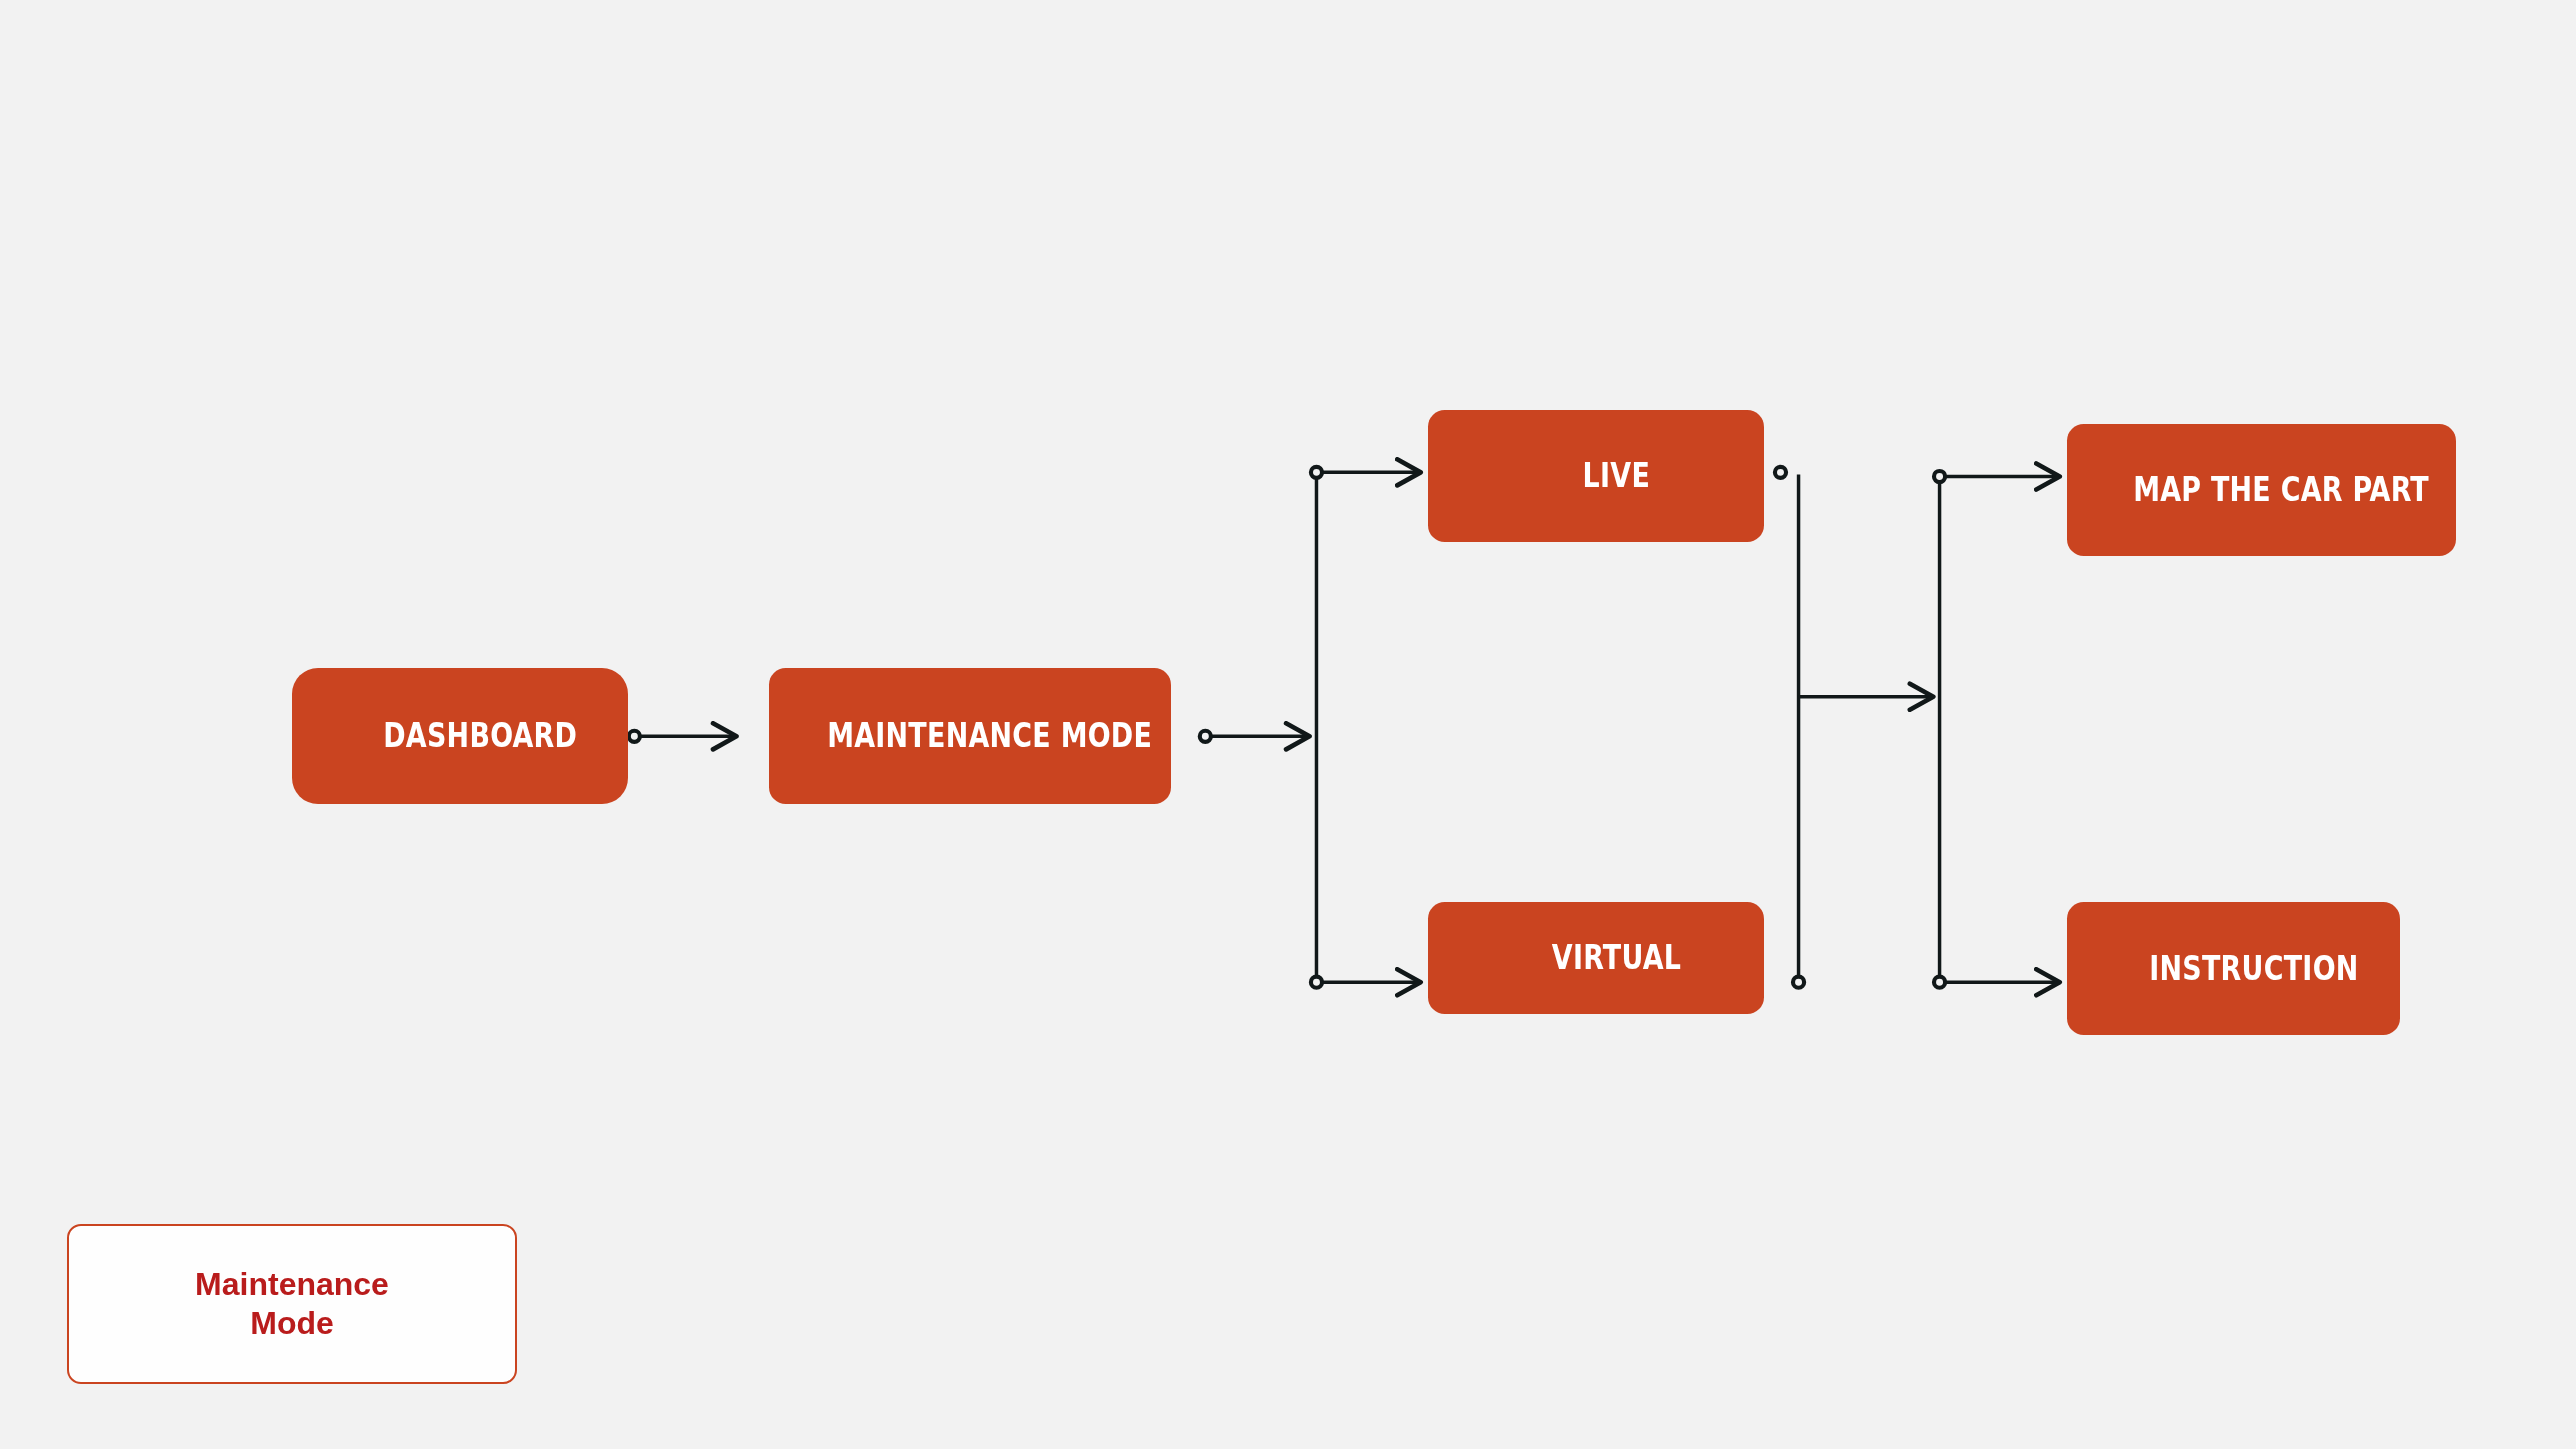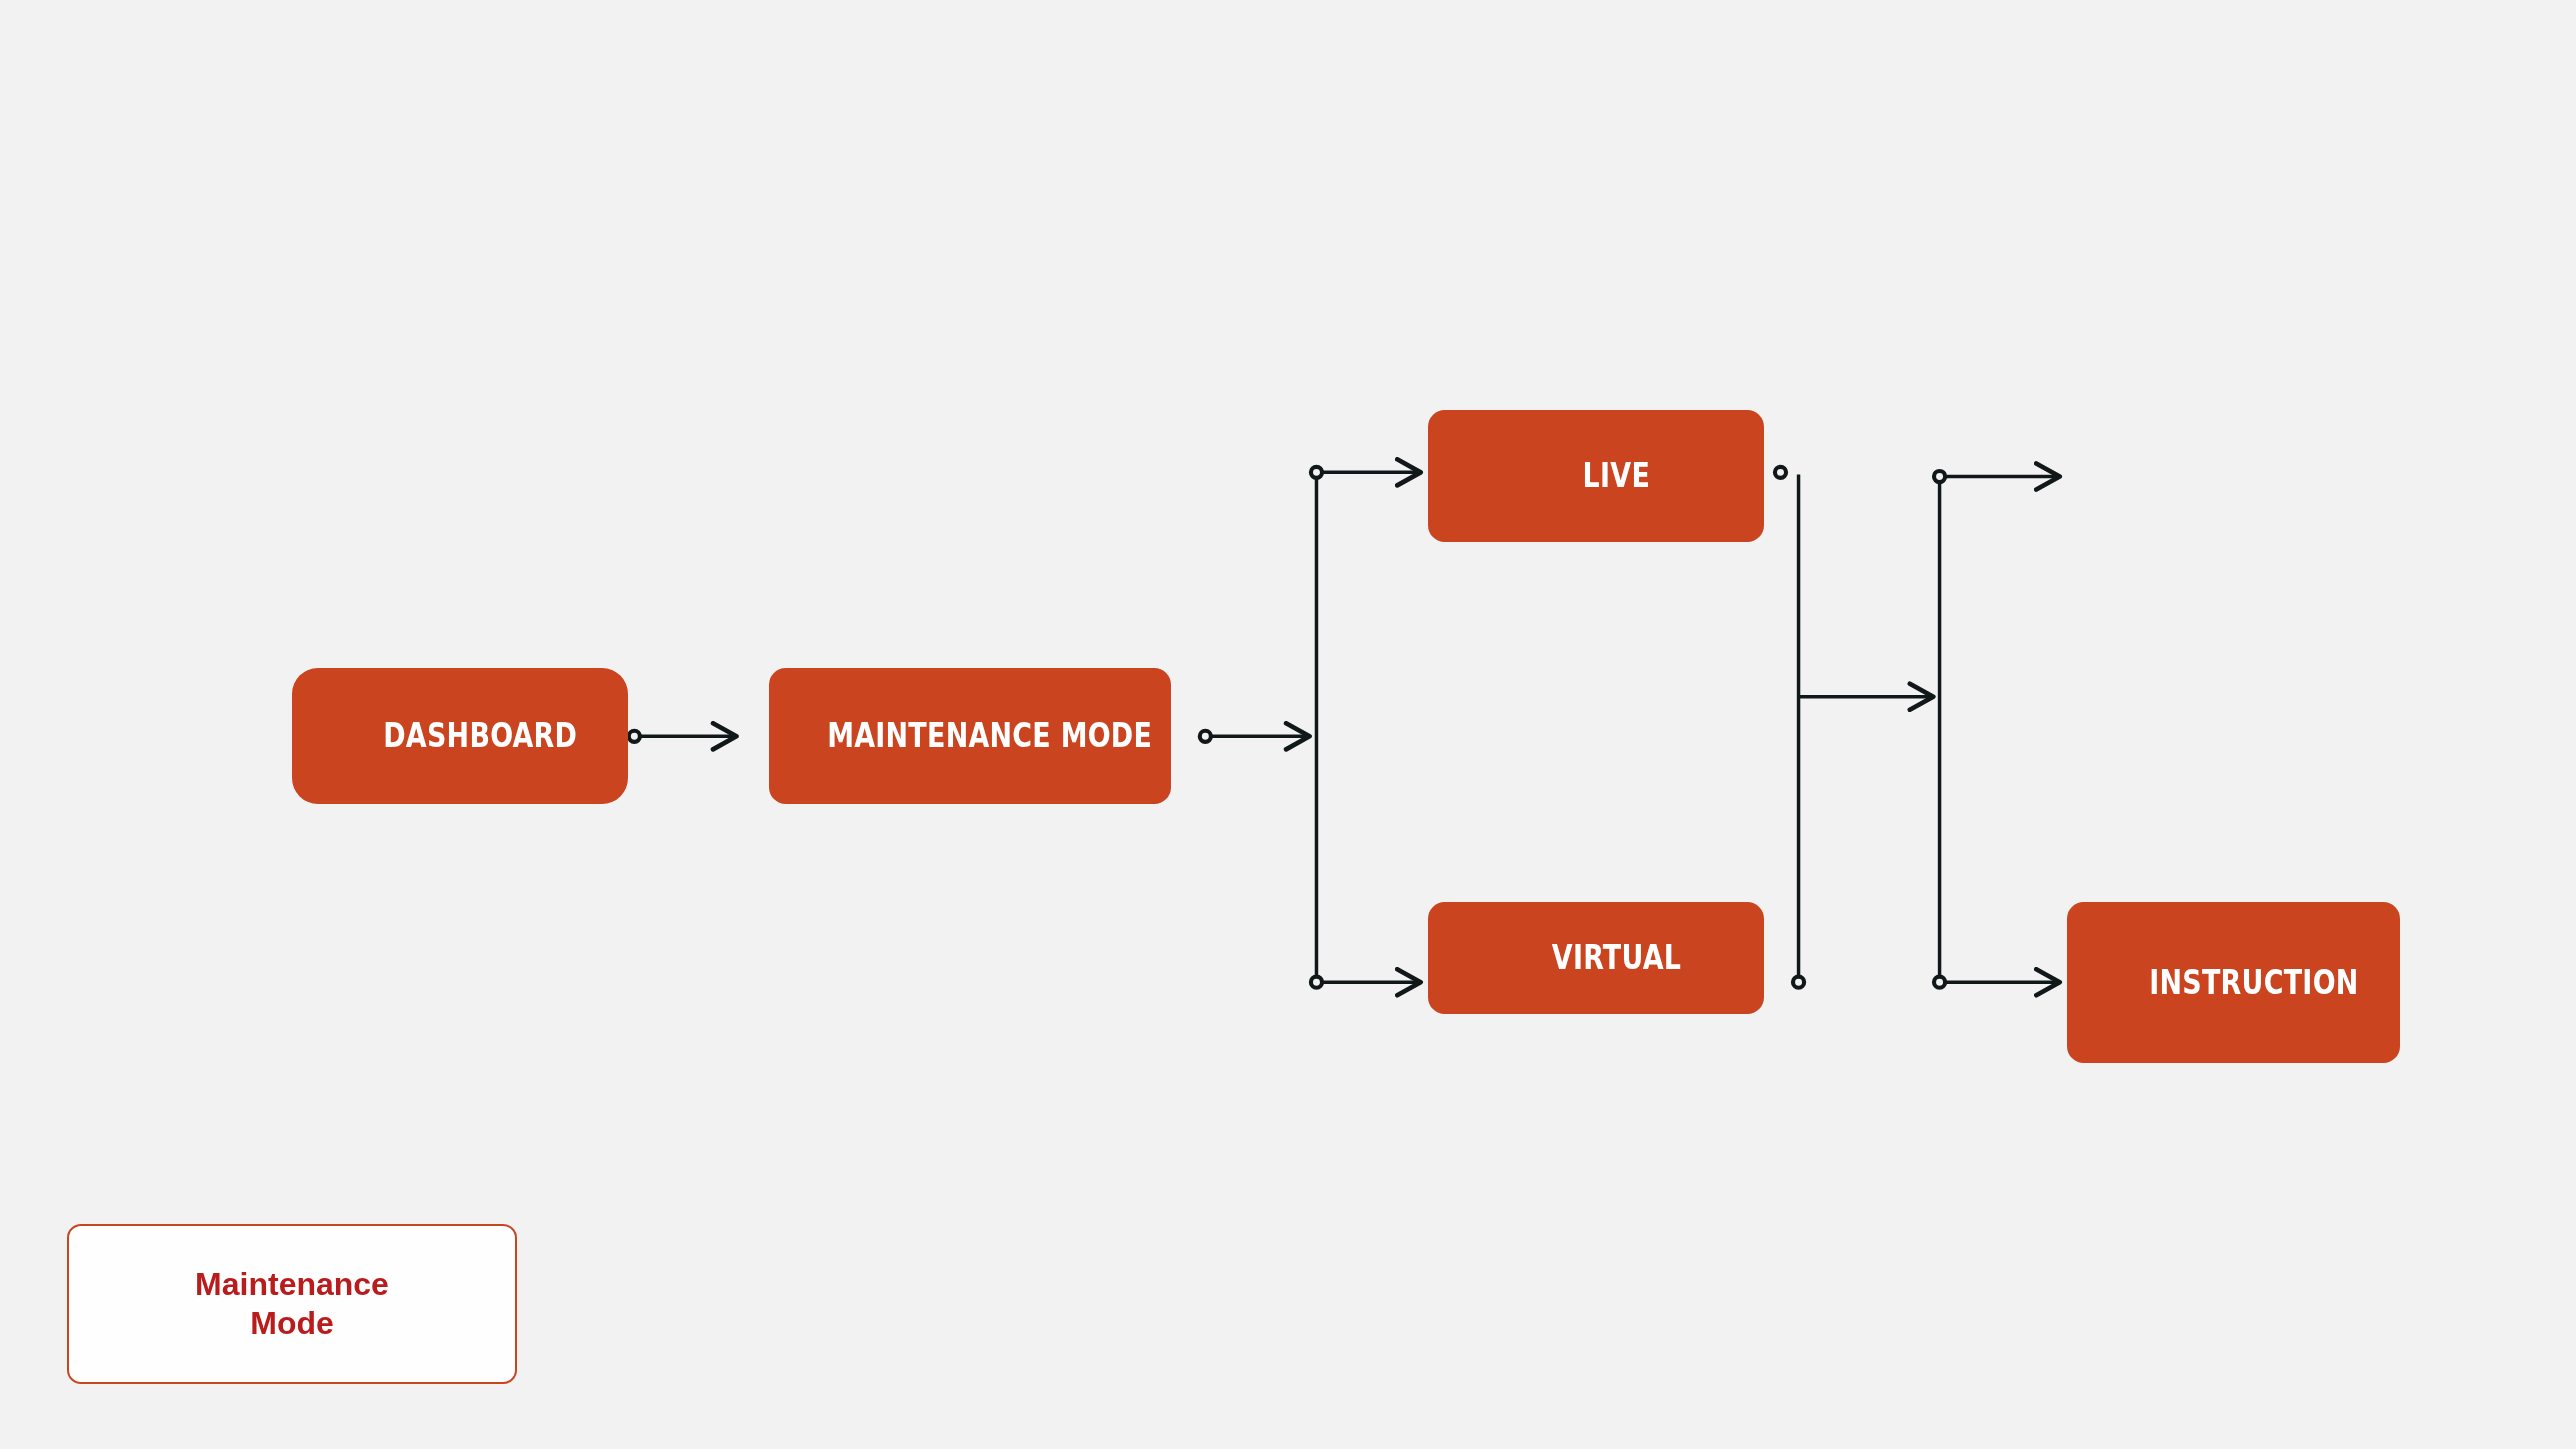--- a/index.html
+++ b/index.html
@@ -136,22 +136,25 @@
   </div>
 
   <div class="node" style="left:1428px; top:410px; width:336px; height:132px;">
     <span class="node-label">LIVE</span>
   </div>
 
   <div class="node" style="left:1428px; top:902px; width:336px; height:112px;">
     <span class="node-label">VIRTUAL</span>
   </div>
 
+  <div class="node" style="left:2067px; top:424px; width:389px; height:132px;">
+    <span class="node-label">MAP THE CAR PART</span>
+  </div>
 
-  <div class="node" style="left:2067px; top:902px; width:333px; height:161px;">
+  <div class="node" style="left:2067px; top:902px; width:333px; height:133px;">
     <span class="node-label">INSTRUCTION</span>
   </div>
 
   <div class="legend-card" style="left:67px; top:1224px; width:450px; height:160px;">
     <div class="legend-label">
       <div>Maintenance</div>
       <div>Mode</div>
     </div>
   </div>
 

